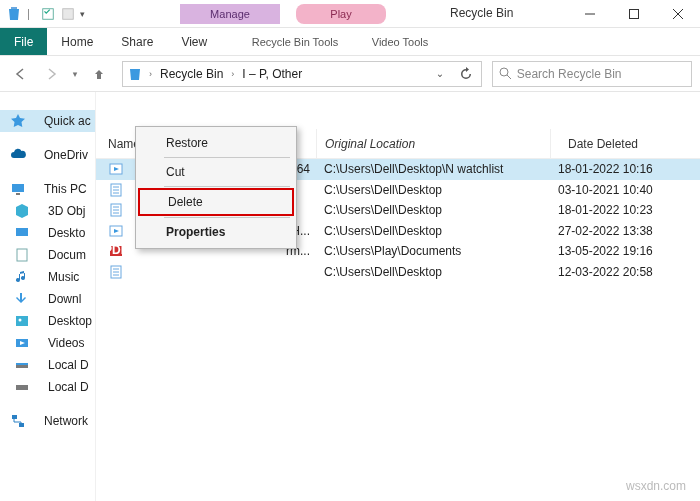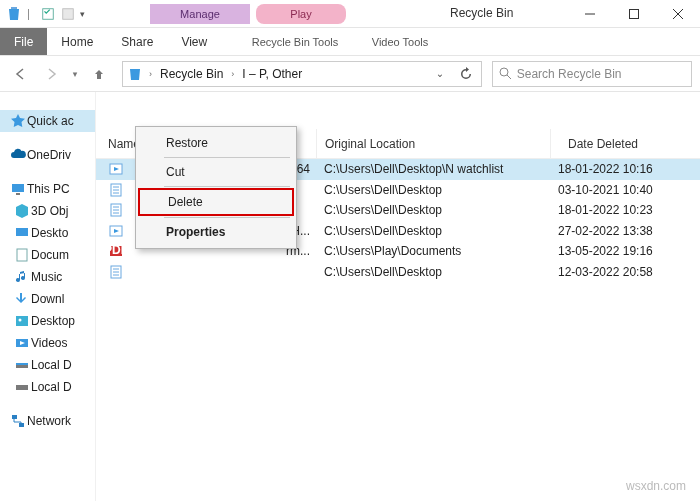--- a/index.html
+++ b/index.html
@@ -2,60 +2,60 @@
 <html><head>
 <meta charset="utf-8">
 <style>
 * { box-sizing: border-box; margin: 0; padding: 0; font-family: "Segoe UI", Tahoma, sans-serif; font-size: 12px; }
 body { width: 700px; height: 501px; background: #fff; overflow: hidden; position: relative; }
 
 .titlebar { height: 28px; display: flex; align-items: center; border-bottom: 1px solid #e5e5e5; }
 .qat { display: flex; align-items: center; gap: 4px; padding: 0 6px; }
 .qat-icon { width: 16px; height: 16px; display: flex; align-items: center; justify-content: center; }
 .qat-chev { width: 10px; color: #555; font-size: 9px; }
-.title-ctx { display: flex; gap: 6px; margin-left: 54px; }
+.title-ctx { display: flex; gap: 16px; margin-left: 84px; }
 .ctx-tab { height: 20px; font-size: 11px; display: flex; align-items: center; justify-content: center; padding: 0 16px; }
 .ctx-manage { background: #d9b3e0; color: #5b2d6e; width: 100px; }
 .ctx-play { background: #f3b3c9; color: #8c2b52; width: 90px; border-radius: 8px; }
 .titlebar-title { position: absolute; left: 450px; top: 6px; font-size: 12px; color: #333; }
 .window-controls { position: absolute; right: 0; top: 0; display: flex; }
 .win-btn { width: 44px; height: 28px; display: flex; align-items: center; justify-content: center; color: #333; }
 
 .ribbon-row { height: 28px; display: flex; align-items: stretch; border-bottom: 1px solid #e5e5e5; }
 .ribbon-tab { padding: 0 14px; display: flex; align-items: center; font-size: 12px; color: #333; }
-.ribbon-tab.file { background: #737373; color: #fff; font-weight: 500; }
+.ribbon-tab.file { background: #0f766e; color: #fff; font-weight: 500; }
 .ribbon-tool1 { position: absolute; left: 241px; width: 108px; text-align: center; font-size: 11px; line-height: 28px; color: #555; }
 .ribbon-tool2 { position: absolute; left: 355px; width: 90px; text-align: center; font-size: 11px; line-height: 28px; color: #555; }
 
 .nav-row { height: 36px; display: flex; align-items: center; padding: 4px 8px; gap: 4px; border-bottom: 1px solid #e5e5e5; }
 .nav-btn { width: 26px; height: 26px; display: flex; align-items: center; justify-content: center; color: #777; border-radius: 2px; }
 .addr-bar { flex: 0 0 360px; height: 26px; border: 1px solid #ccc; display: flex; align-items: center; padding: 0 4px; gap: 4px; margin-left: 6px; }
 .addr-icon { width: 16px; height: 16px; }
 .addr-crumb { font-size: 12px; color: #222; padding: 0 2px; }
 .addr-sep { color: #666; font-size: 9px; padding: 0 2px; }
 .addr-spacer { flex: 1; }
 .addr-end { width: 22px; height: 22px; display: flex; align-items: center; justify-content: center; color: #555; }
 .search-box { flex: 1; height: 26px; border: 1px solid #ccc; margin-left: 6px; display: flex; align-items: center; padding: 0 6px; color: #888; gap: 6px; }
 .search-box input { border: none; outline: none; width: 100%; font-size: 12px; color: #333; }
 .search-box input::placeholder { color: #888; }
 
 .content { display: flex; height: calc(501px - 28px - 28px - 36px); position: relative; }
 
 .sidebar { width: 96px; border-right: 1px solid #f0f0f0; padding-top: 18px; overflow: hidden; }
-.sb-item { display: flex; align-items: center; gap: 1px; height: 22px; padding-left: 14px; white-space: nowrap; overflow: hidden; }
+.sb-item { display: flex; align-items: center; gap: 18px; height: 22px; padding-left: 14px; white-space: nowrap; overflow: hidden; }
 .sb-item.active { background: #cde8f6; }
 .sb-item.header { padding-left: 10px; }
 .sb-icon { width: 16px; height: 16px; flex-shrink: 0; }
 .sb-label { font-size: 12px; color: #222; overflow: hidden; text-overflow: clip; }
 .sb-group { margin-bottom: 12px; }
 
 .filelist { flex: 1; position: relative; }
 .columns { display: flex; height: 30px; align-items: center; border-bottom: 1px solid #eee; color: #333; font-size: 12px; margin-top: 37px; }
 .col-name { width: 220px; padding-left: 12px; position: relative; }
-.col-orig { width: 234px; padding-left: 8px; border-left: 1px solid #eee; height: 100%; display: flex; align-items: center; }
+.col-orig { width: 234px; padding-left: 8px; border-left: 1px solid #eee; height: 100%; display: flex; align-items: center; font-style: italic; }
 .col-date { flex: 1; padding-left: 17px; border-left: 1px solid #eee; height: 100%; display: flex; align-items: center; }
 .sort-chev { position: absolute; left: 108px; top: -2px; font-size: 10px; color: #555; }
 
 .rows { }
 .row { display: flex; height: 20.5px; align-items: center; font-size: 12px; color: #222; }
 .row.selected { background: #cde8f6; }
 .row-name { width: 220px; padding-left: 12px; display: flex; align-items: center; gap: 6px; overflow: hidden; white-space: nowrap; }
 .row-orig { width: 234px; padding-left: 8px; overflow: hidden; white-space: nowrap; }
 .row-date { flex: 1; padding-left: 8px; }
 .file-ico { width: 16px; height: 16px; flex-shrink: 0; }

